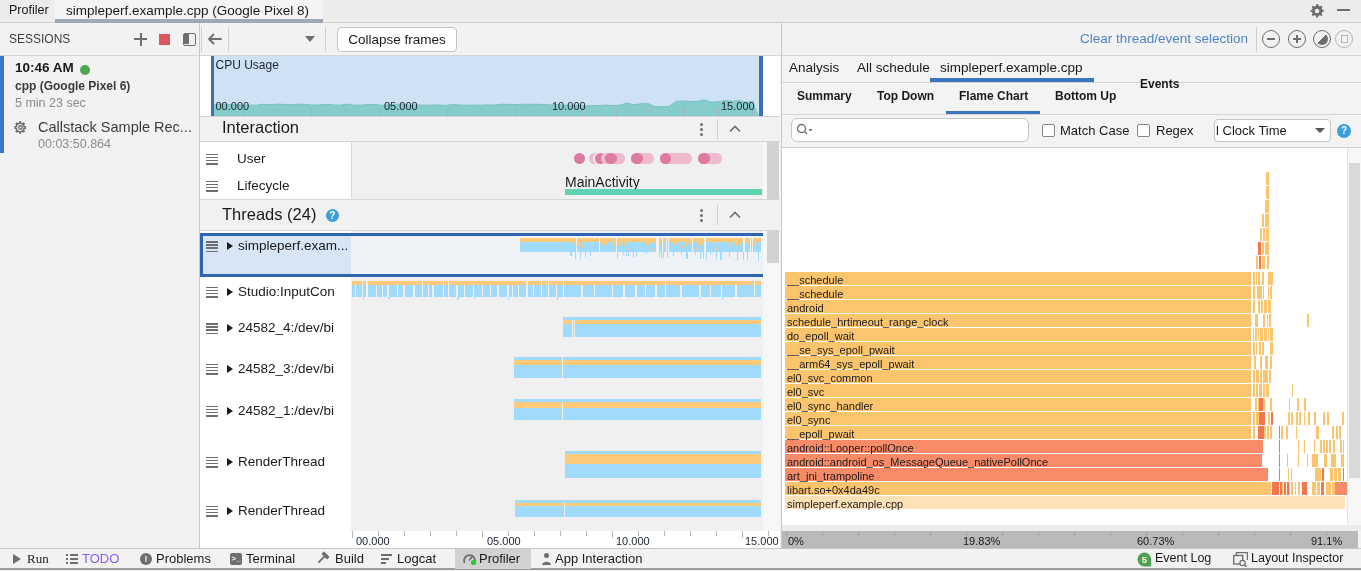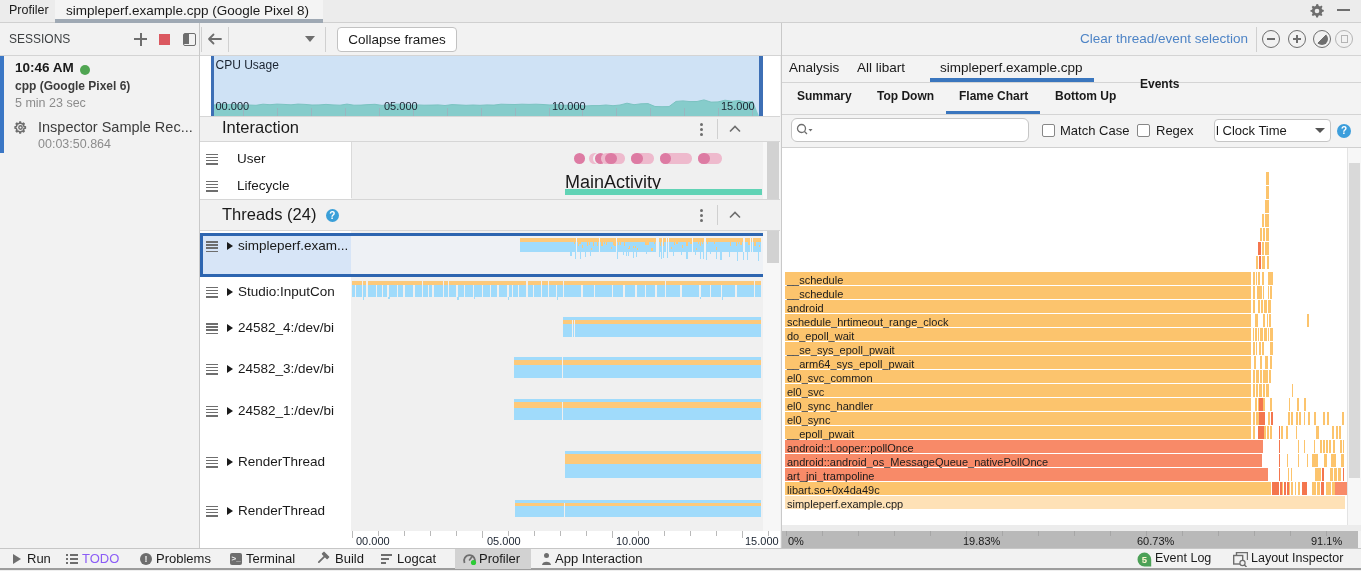--- a/index.html
+++ b/index.html
@@ -49,21 +49,21 @@
 <div style="position:absolute;left:199px;top:23px;width:1px;height:526px;background:#c9c9c9;"></div>
 <div style="position:absolute;left:0px;top:56px;width:3.5px;height:97px;background:#3b77c5;"></div>
 <div style="position:absolute;left:15px;top:60px;font-size:13.5px;line-height:16.5px;color:#1a1a1a;white-space:nowrap;font-weight:bold;">10:46 AM</div>
 <div style="position:absolute;left:80px;top:64.5px;width:10px;height:10px;background:#50a552;border-radius:50%;"></div>
 <div style="position:absolute;left:15px;top:79px;font-size:12px;line-height:15px;color:#3c3c3c;white-space:nowrap;font-weight:bold;">cpp (Google Pixel 6)</div>
 <div style="position:absolute;left:15px;top:96px;font-size:12.5px;line-height:15.5px;color:#8c8c8c;white-space:nowrap;">5 min 23 sec</div>
 <svg class="r" style="left:13px;top:120px" width="15" height="15" viewBox="0 0 16 16">
     <path fill="none" stroke="#6e6e6e" stroke-width="1.6" d="M8 2.2l.3 1.3 1.6.7 1.3-.8.7.7-.8 1.3.7 1.6 1.4.3v1.4l-1.4.3-.7 1.6.8 1.3-.7.7-1.3-.8-1.6.7-.3 1.3H7.3L7 12.5l-1.6-.7-1.3.8-.7-.7.8-1.3-.7-1.6-1.3-.3V7.3l1.3-.3.7-1.6-.8-1.3.7-.7 1.3.8 1.6-.7.3-1.3z"></path>
     <circle cx="8" cy="8" r="1.8" fill="none" stroke="#6e6e6e" stroke-width="1.5"></circle>
   </svg>
-<div style="position:absolute;left:38px;top:119px;font-size:14.5px;line-height:17.5px;color:#3c3c3c;white-space:nowrap;">Inspector Sample Rec...</div>
+<div style="position:absolute;left:38px;top:119px;font-size:14.5px;line-height:17.5px;color:#3c3c3c;white-space:nowrap;">Callstack Sample Rec...</div>
 <div style="position:absolute;left:38px;top:137px;font-size:12.5px;line-height:15.5px;color:#8c8c8c;white-space:nowrap;">00:03:50.864</div>
 <div style="position:absolute;left:200px;top:56px;width:580px;height:475px;background:#f0f0f0;"></div>
 <div style="position:absolute;left:200px;top:56px;width:151px;height:475px;background:#ffffff;"></div>
 <div style="position:absolute;left:762.5px;top:56px;width:17.5px;height:475px;background:#f7f7f7;"></div>
 <div style="position:absolute;left:767px;top:120px;width:12px;height:143px;background:#d2d2d2;"></div>
 <div style="position:absolute;left:200px;top:531px;width:580px;height:18px;background:#ffffff;"></div>
 <div style="position:absolute;left:200px;top:56px;width:580px;height:60px;background:#ffffff;"></div>
 <div style="position:absolute;left:213.5px;top:56px;width:545px;height:60px;background:#cfe2f5;"></div>
 <svg class="r" style="left:213.5px;top:56px" width="545" height="60" viewBox="0 0 545 60">
     <polygon points="0,60 0.0,49.0 7.0,48.1 14.0,48.5 21.0,48.4 28.0,49.1 35.0,49.0 42.0,49.3 49.0,48.2 56.0,48.7 63.0,48.1 70.0,48.4 77.0,48.8 84.0,48.1 91.0,48.4 98.0,49.0 105.0,48.9 112.0,48.4 119.0,48.9 126.0,49.2 133.0,48.1 140.0,49.2 147.0,49.1 154.0,48.6 161.0,48.3 168.0,49.4 175.0,48.6 182.0,48.2 189.0,48.2 196.0,49.3 203.0,48.9 210.0,49.2 217.0,49.1 224.0,48.9 231.0,49.5 238.0,48.6 245.0,48.9 252.0,49.3 259.0,49.0 266.0,49.3 273.0,48.9 280.0,49.1 287.0,48.2 294.0,48.4 301.0,48.5 308.0,48.2 315.0,48.4 322.0,48.2 329.0,48.5 336.0,49.0 343.0,48.6 350.0,49.3 357.0,49.1 364.0,49.1 371.0,50.0 378.0,49.6 385.0,49.6 392.0,49.0 399.0,49.7 406.0,49.0 413.0,47.2 420.0,48.7 427.0,47.8 434.0,47.6 441.0,50.5 448.0,50.7 455.0,50.6 462.0,45.4 469.0,44.9 476.0,45.6 483.0,45.5 490.0,43.9 497.0,46.1 504.0,45.9 511.0,44.2 518.0,45.3 525.0,44.5 532.0,46.3 539.0,45.4 545,60" fill="#86cccb"></polygon>
@@ -117,21 +117,21 @@
 <div style="position:absolute;left:593px;top:153px;width:11px;height:10.5px;background:#f0f0f0;border-radius:50%;"></div>
 <div style="position:absolute;left:595px;top:153px;width:11px;height:10.5px;background:#dd7ba3;border-radius:50%;"></div>
 <div style="position:absolute;left:601px;top:153px;width:24px;height:10.5px;background:#eebacd;border-radius:5.2px;"></div>
 <div style="position:absolute;left:605px;top:153px;width:12px;height:10.5px;background:#dd7ba3;border-radius:50%;"></div>
 <div style="position:absolute;left:631px;top:153px;width:23px;height:10.5px;background:#eebacd;border-radius:5.2px;"></div>
 <div style="position:absolute;left:631px;top:153px;width:11.5px;height:10.5px;background:#dd7ba3;border-radius:50%;"></div>
 <div style="position:absolute;left:660px;top:153px;width:32px;height:10.5px;background:#eebacd;border-radius:5.2px;"></div>
 <div style="position:absolute;left:660px;top:153px;width:11px;height:10.5px;background:#dd7ba3;border-radius:50%;"></div>
 <div style="position:absolute;left:698px;top:153px;width:24px;height:10.5px;background:#eebacd;border-radius:5.2px;"></div>
 <div style="position:absolute;left:698px;top:153px;width:11.5px;height:10.5px;background:#dd7ba3;border-radius:50%;"></div>
-<div style="position:absolute;left:565px;top:173.5px;font-size:18px;line-height:16.5px;color:#1a1a1a;white-space:nowrap;">MainActivity</div>
+<div style="position:absolute;left:565px;top:173.5px;font-size:14px;line-height:16.5px;color:#1a1a1a;white-space:nowrap;">MainActivity</div>
 <div style="position:absolute;left:565px;top:189px;width:197px;height:5.5px;background:#61d3b5;"></div>
 <div style="position:absolute;left:200px;top:199px;width:580px;height:32px;background:#f1f1f1;border-top:1px solid #d6d6d6;border-bottom:1px solid #d6d6d6;"></div>
 <div style="position:absolute;left:222px;top:205px;font-size:16.5px;line-height:19.5px;color:#1a1a1a;white-space:nowrap;">Threads (24)</div>
 <div style="position:absolute;left:325.5px;top:208.5px;width:13.5px;height:13.5px;background:#3a9fd8;border-radius:50%;color:#fff;font-size:10px;font-weight:bold;text-align:center;line-height:13.5px;">?</div>
 <div style="position:absolute;left:699.5px;top:208.5px;width:3px;height:3px;background:#6e6e6e;border-radius:50%;"></div>
 <div style="position:absolute;left:699.5px;top:213.5px;width:3px;height:3px;background:#6e6e6e;border-radius:50%;"></div>
 <div style="position:absolute;left:699.5px;top:218.5px;width:3px;height:3px;background:#6e6e6e;border-radius:50%;"></div>
 <div style="position:absolute;left:717px;top:205px;width:1px;height:20px;background:#d0d0d0;"></div>
 <svg class="r" style="left:729px;top:211px" width="12" height="8" viewBox="0 0 12 8">
     <path d="M1 6.5 6 1.5 11 6.5" stroke="#6e6e6e" stroke-width="1.6" fill="none"></path>
@@ -368,21 +368,21 @@
 <div style="position:absolute;left:716.0px;top:531px;width:1px;height:5px;background:#b9b9b9;"></div>
 <div style="position:absolute;left:742.0px;top:531px;width:1px;height:7px;background:#b9b9b9;"></div>
 <div style="position:absolute;left:768.0px;top:531px;width:1px;height:5px;background:#b9b9b9;"></div>
 <div style="position:absolute;left:356px;top:534px;font-size:11px;line-height:14px;color:#1a2330;white-space:nowrap;">00.000</div>
 <div style="position:absolute;left:487px;top:534px;font-size:11px;line-height:14px;color:#1a2330;white-space:nowrap;">05.000</div>
 <div style="position:absolute;left:616px;top:534px;font-size:11px;line-height:14px;color:#1a2330;white-space:nowrap;">10.000</div>
 <div style="position:absolute;left:745px;top:534px;font-size:11px;line-height:14px;color:#1a2330;white-space:nowrap;">15.000</div>
 <div style="position:absolute;left:781px;top:23px;width:1px;height:526px;background:#c9c9c9;"></div>
 <div style="position:absolute;left:782px;top:56px;width:579px;height:92px;background:#f3f3f3;"></div>
 <div style="position:absolute;left:789px;top:60px;font-size:13.5px;line-height:16.5px;color:#1a1a1a;white-space:nowrap;">Analysis</div>
-<div style="position:absolute;left:857px;top:60px;font-size:13.5px;line-height:16.5px;color:#1a1a1a;white-space:nowrap;">All libart</div>
+<div style="position:absolute;left:857px;top:60px;font-size:13.5px;line-height:16.5px;color:#1a1a1a;white-space:nowrap;">All schedule</div>
 <div style="position:absolute;left:940px;top:60px;font-size:13.5px;line-height:16.5px;color:#1a1a1a;white-space:nowrap;">simpleperf.example.cpp</div>
 <div style="position:absolute;left:930px;top:78px;width:164px;height:3.5px;background:#3a76be;"></div>
 <div style="position:absolute;left:782px;top:81.5px;width:579px;height:1px;background:#d4d4d4;"></div>
 <div style="position:absolute;left:797px;top:89px;font-size:12px;line-height:15px;color:#1a1a1a;white-space:nowrap;font-weight:bold;">Summary</div>
 <div style="position:absolute;left:877px;top:89px;font-size:12px;line-height:15px;color:#1a1a1a;white-space:nowrap;font-weight:bold;">Top Down</div>
 <div style="position:absolute;left:959px;top:89px;font-size:12px;line-height:15px;color:#1a1a1a;white-space:nowrap;font-weight:bold;">Flame Chart</div>
 <div style="position:absolute;left:1055px;top:89px;font-size:12px;line-height:15px;color:#1a1a1a;white-space:nowrap;font-weight:bold;text-align:center;">Bottom Up</div>
 <div style="position:absolute;left:1140px;top:77px;font-size:12px;line-height:15px;color:#1a1a1a;white-space:nowrap;font-weight:bold;">Events</div>
 <div style="position:absolute;left:946px;top:111px;width:94px;height:3.5px;background:#3a76be;"></div>
 <div style="position:absolute;left:782px;top:114px;width:579px;height:1px;background:#d4d4d4;"></div>
@@ -610,21 +610,21 @@
 <div style="position:absolute;left:1326px;top:531px;width:1px;height:4.5px;background:#a6a6a6;"></div>
 <div style="position:absolute;left:788px;top:533.5px;font-size:11px;line-height:14px;color:#1a1a1a;white-space:nowrap;">0%</div>
 <div style="position:absolute;left:963px;top:533.5px;font-size:11px;line-height:14px;color:#1a1a1a;white-space:nowrap;">19.83%</div>
 <div style="position:absolute;left:1137px;top:533.5px;font-size:11px;line-height:14px;color:#1a1a1a;white-space:nowrap;">60.73%</div>
 <div style="position:absolute;left:1311px;top:533.5px;font-size:11px;line-height:14px;color:#1a1a1a;white-space:nowrap;">91.1%</div>
 <div style="position:absolute;left:0px;top:548px;width:1361px;height:1px;background:#c6c6c6;"></div>
 <div style="position:absolute;left:0px;top:549px;width:1361px;height:20px;background:#f2f2f2;"></div>
 <div style="position:absolute;left:0px;top:568px;width:1361px;height:1.5px;background:#9d9d9d;"></div>
 <div style="position:absolute;left:0px;top:569.5px;width:1361px;height:1.5px;background:#efefef;"></div>
 <div style="position:absolute;left:13px;top:553.5px;width:0px;height:0px;border-top:5px solid transparent;border-bottom:5px solid transparent;border-left:8px solid #6e6e6e;"></div>
-<div style="position:absolute;left:27px;top:551px;font-size:13px;line-height:16px;color:#1a1a1a;white-space:nowrap;">Run</div>
+<div style="position:absolute;left:27px;top:551px;font-size:13px;line-height:16px;color:#1a1a1a;white-space:nowrap;font-family:Liberation Serif, serif;">Run</div>
 <div style="position:absolute;left:65.5px;top:554px;width:2.5px;height:2px;background:#6e6e6e;"></div>
 <div style="position:absolute;left:70px;top:554px;width:8px;height:2px;background:#6e6e6e;"></div>
 <div style="position:absolute;left:65.5px;top:558px;width:2.5px;height:2px;background:#6e6e6e;"></div>
 <div style="position:absolute;left:70px;top:558px;width:8px;height:2px;background:#6e6e6e;"></div>
 <div style="position:absolute;left:65.5px;top:562px;width:2.5px;height:2px;background:#6e6e6e;"></div>
 <div style="position:absolute;left:70px;top:562px;width:8px;height:2px;background:#6e6e6e;"></div>
 <div style="position:absolute;left:82px;top:551px;font-size:13px;line-height:16px;color:#8b5cf6;white-space:nowrap;">TODO</div>
 <div style="position:absolute;left:140px;top:553px;width:12px;height:12px;background:#6e6e6e;border-radius:50%;color:#f2f2f2;font-size:9px;font-weight:bold;text-align:center;line-height:12px;">!</div>
 <div style="position:absolute;left:156px;top:551px;font-size:13px;line-height:16px;color:#1a1a1a;white-space:nowrap;">Problems</div>
 <div style="position:absolute;left:230px;top:553px;width:12px;height:12px;background:#6e6e6e;border-radius:2px;color:#f2f2f2;font-size:8px;font-weight:bold;line-height:12px;padding-left:1.5px;">&gt;_</div>

